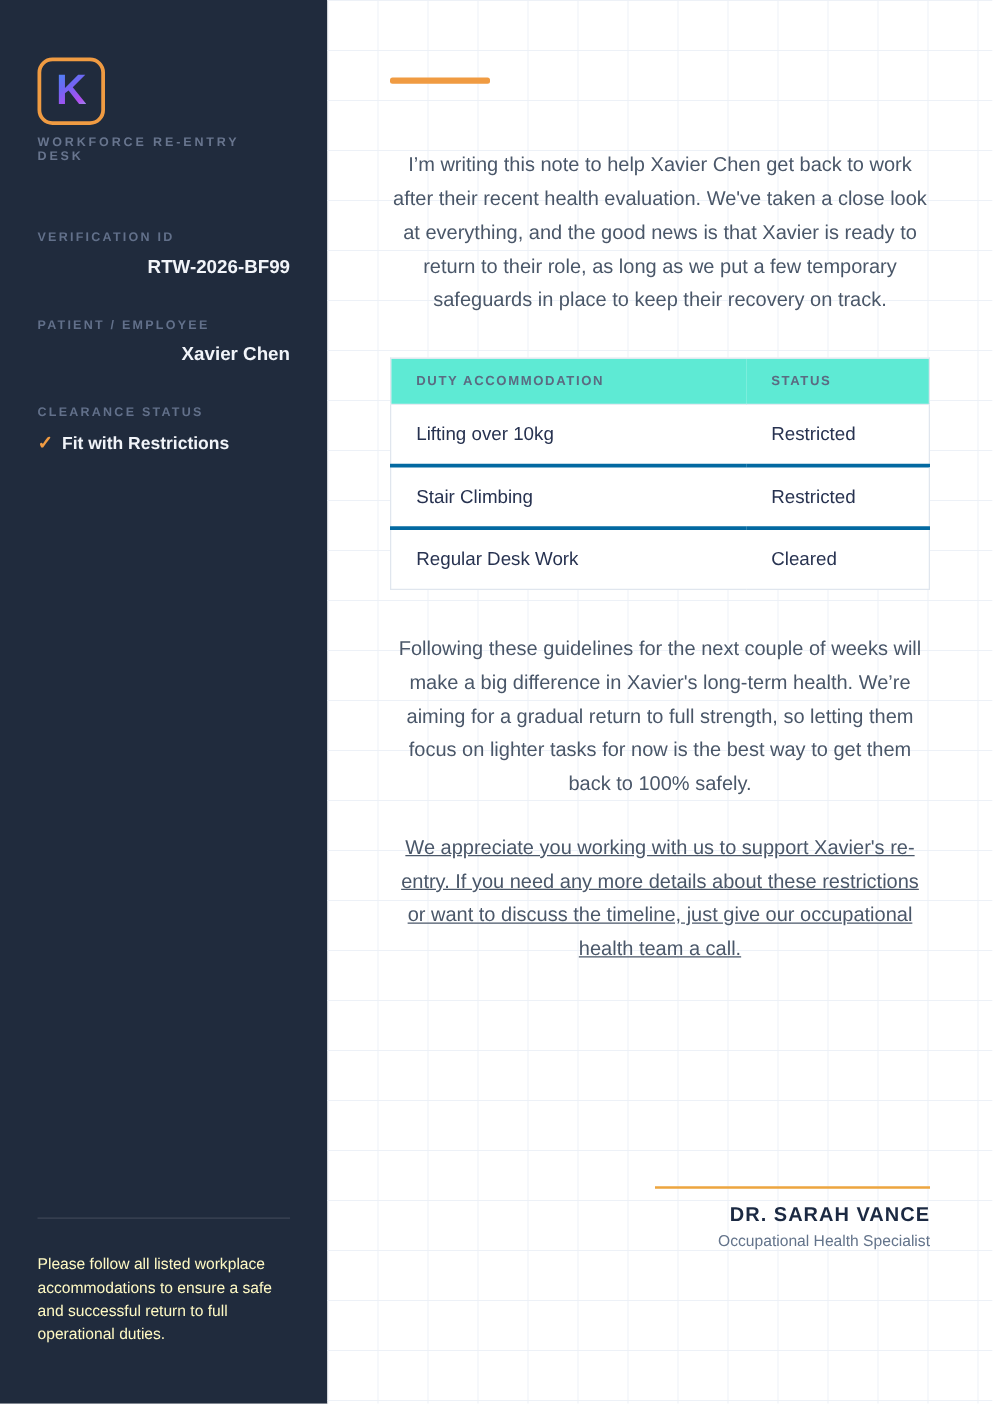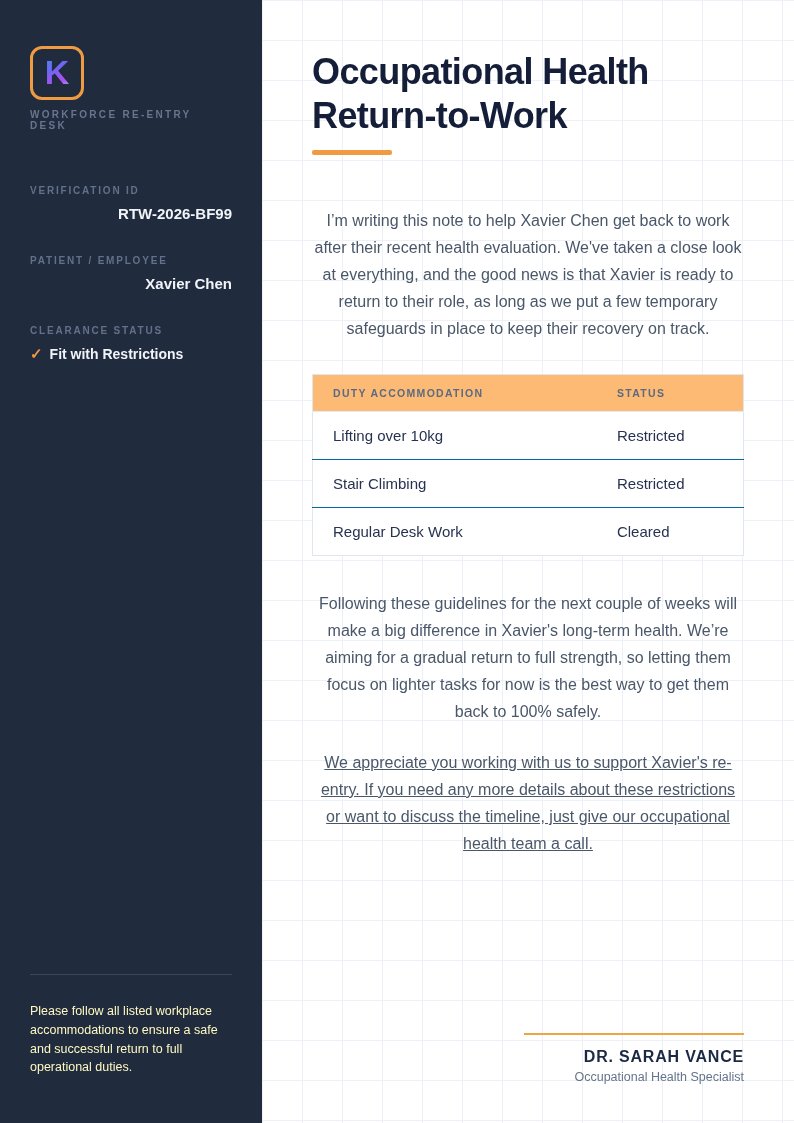--- a/index.html
+++ b/index.html
@@ -126,35 +126,35 @@
   .para-3 { margin-top: 24px; text-decoration: underline; }
 
   .duty-table {
     margin-top: 32px;
     width: 432px;
     border-collapse: collapse;
     background: #ffffff;
     border: 1px solid #e0e6ee;
   }
   .duty-table th {
-    background: #fdba74;
+    background: #5eead4;
     color: #5b6b82;
     font-size: 10.5px;
     font-weight: bold;
     letter-spacing: 1.3px;
     text-align: left;
     padding: 12px 20px;
     border-bottom: 1px solid #e6ebf1;
   }
   .duty-table th.col-duty { width: 66%; }
   .duty-table td {
     color: #273250;
     font-size: 15px;
     padding: 15px 20px;
-    border-bottom: 1px solid #0369a1;
+    border-bottom: 3px solid #0369a1;
   }
   .duty-table tr:last-child td { border-bottom: none; }
 
   .signature {
     margin-top: 176px;
     margin-left: auto;
     width: 220px;
     text-align: right;
   }
   .sig-line {
@@ -201,21 +201,20 @@
       </div>
     </div>
   </div>
 
   <div class="side-spacer"></div>
   <hr class="side-divider">
   <p class="footer-note">Please follow all listed workplace accommodations to ensure a safe and successful return to full operational duties.</p>
 </aside>
 
 <main class="content">
-  <h2 class="doc-title">Occupational Health Return-to-Work</h2>
   <div class="accent-bar"></div>
 
   <p class="para para-1">I’m writing this note to help Xavier Chen get back to work after their recent health evaluation. We've taken a close look at everything, and the good news is that Xavier is ready to return to their role, as long as we put a few temporary safeguards in place to keep their recovery on track.</p>
 
   <table class="duty-table">
     <thead>
       <tr>
         <th class="col-duty">DUTY ACCOMMODATION</th>
         <th class="col-status">STATUS</th>
       </tr>

